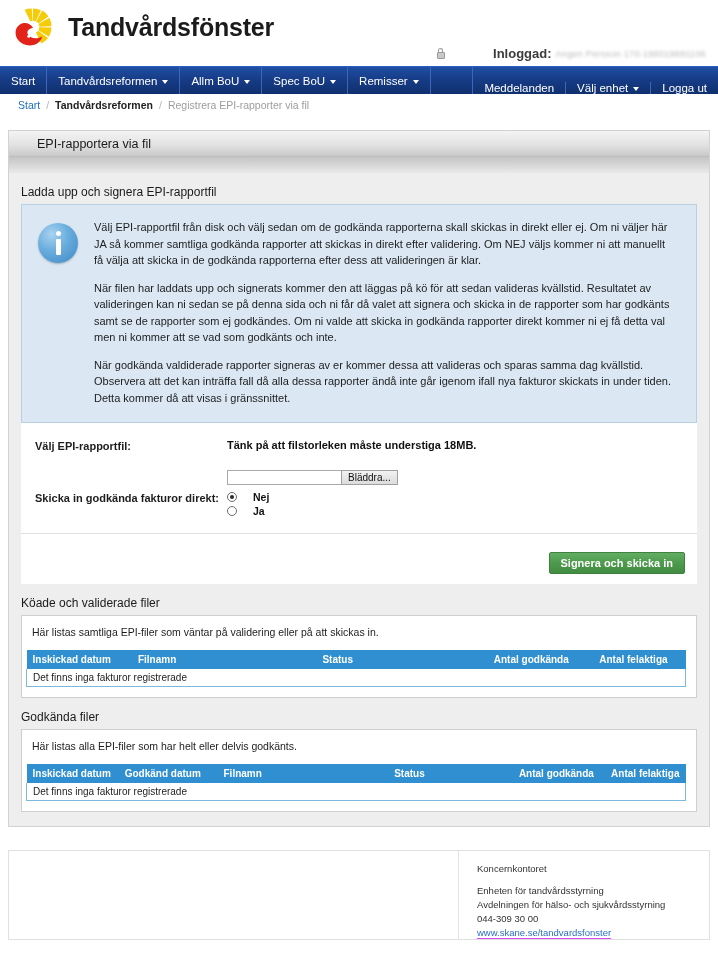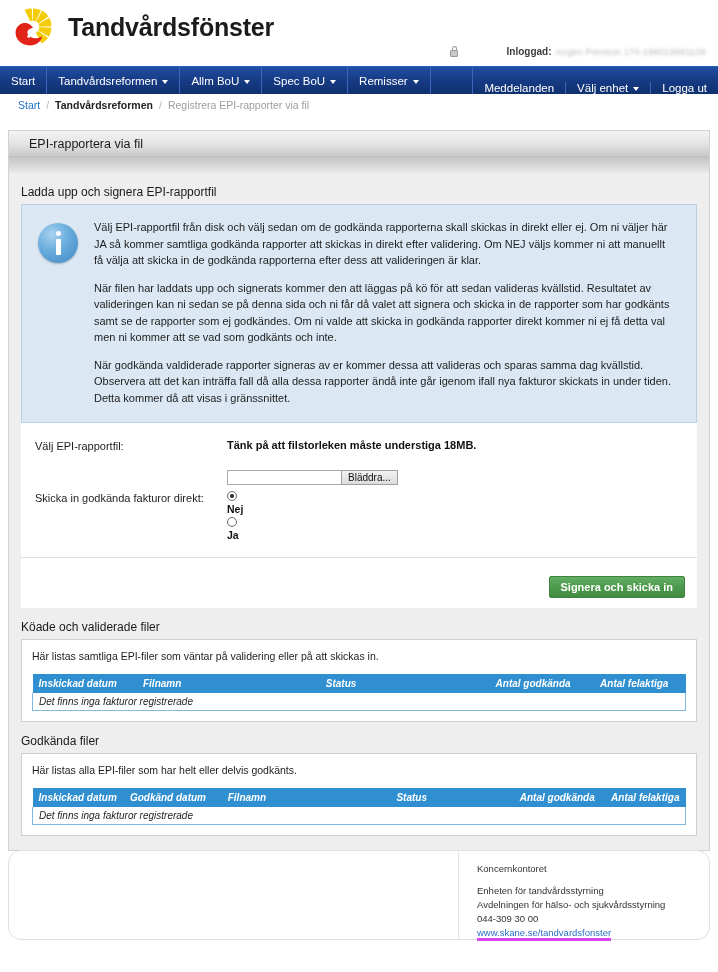--- a/index.html
+++ b/index.html
@@ -31,21 +31,21 @@
   .lock-icon { display:inline-block; width:9px; height:11px; position:relative; }
   .lock-icon .shackle {
     position:absolute; top:0; left:2px; width:5px; height:5px;
     border:1.3px solid #9a9a9a; border-bottom:none;
     border-radius: 3px 3px 0 0;
   }
   .lock-icon .body {
     position:absolute; bottom:0; left:0.5px; width:8px; height:7px;
     background:#c9c9c9; border:1px solid #9a9a9a; border-radius:1px;
   }
-  .login-label { font-size: 10px; color:#3c3c3c; font-weight:bold;padding-left:44px; }
+  .login-label { font-size: 13px; color:#3c3c3c; font-weight:bold;padding-left:44px; }
   .login-user {
     font-size: 9px; color:#b9b9b9;
     filter: blur(1.6px);
     letter-spacing: 0.3px;
   }
 
   
   .navbar {
     height: 28px;
     background: linear-gradient(to bottom, #1f4fa3 0%, #173c87 45%, #10306e 100%);
@@ -87,21 +87,21 @@
     position:absolute; left: 8px; top: 130px; width: 702px;
     background: #eeeeee;
     border: 1px solid #d2d2d2;
     padding-bottom: 14px;
   }
   .page-header {
     height: 26px;
     background: linear-gradient(to bottom, #f4f4f4 0%, #e2e2e2 55%, #c9c9c9 100%);
     border-bottom: 1px solid #bdbdbd;
     display:flex; align-items:center;
-    padding-left: 20px;
+    padding-left: 28px;
     font-size: 12.5px; color:#1a1a1a;
   }
   .header-fade { height: 16px; background: linear-gradient(to bottom,#c4c4c4 0%, #e9e9e9 100%); }
 
   .section { padding: 0 12px; }
   .section-title {
     font-size: 12px; color:#1a1a1a;
     padding: 12px 0 5px 0;
   }
   .panel {
@@ -130,40 +130,40 @@
     content:""; position:absolute; left:17.5px; top:16px;
     width:5px; height:16px; border-radius:1px; background:#fff;
   }
   .info-text { flex: 1 1 auto; font-size: 11px; line-height: 1.5; color:#1d1d1d; }
   .info-text p { margin: 0 0 11px 0; }
   .info-text p:last-child { margin-bottom: 0; }
 
   
   .form-area { padding: 16px 14px 10px 14px; background:#fff; }
   .form-row { display:flex; align-items:flex-start; margin-bottom: 6px; }
-  .form-label { width: 192px; flex: 0 0 192px; font-size: 11px; color:#1d1d1d; padding-top:1px; }
+  .form-label { width: 192px; flex: 0 0 192px; font-size: 11px; color:#1d1d1d; padding-top:1px;font-weight:bold; }
   .form-strong { font-size: 11px; font-weight: bold; color:#111; }
   .file-row { margin-top: 18px; margin-bottom: 6px; padding-left: 192px; }
   .file-control { display:flex; align-items:center; }
   .file-text {
     width: 114px; height: 15px;
     background: #ffffff;
     border: 1px solid #a9a9a9;
     border-right: none;
   }
   .file-btn {
     height: 15px; padding: 0 6px;
     background: linear-gradient(to bottom,#f2f2f2,#dcdcdc);
     border: 1px solid #a0a0a0;
     font-size: 10px; color:#111;
     display:flex; align-items:center; justify-content:center;
     cursor: pointer;
   }
   .radio-group { display:flex; flex-direction: column; gap: 2px; }
-  .radio-opt { display:flex; align-items:flex-start; gap:2px; font-size: 10.5px; font-weight:bold; color:#111; cursor:pointer;flex-direction:column; }
+  .radio-opt { display:flex; align-items:center; gap:16px; font-size: 10.5px; font-weight:bold; color:#111; cursor:pointer; }
   .radio {
     width: 10px; height: 10px; border-radius: 50%;
     border: 1px solid #6d6d6d; background:#fff;
     position: relative; flex: 0 0 10px;
   }
   .radio.checked::after {
     content:""; position:absolute; left:2px; top:2px;
     width: 4px; height: 4px; border-radius:50%; background:#2a2a2a;
   }
   .submit-bar {
@@ -189,37 +189,37 @@
     padding: 4px 6px;
     white-space: nowrap;
   }
   table.grid tbody td {
     padding: 3px 6px;
     font-size: 10px;
     color: #1d1d1d;
     border: 1px solid #7fb8de;
     border-top: none;
   }
-  .grid-wrap { padding: 0 10px 10px 10px; font-style: italic; }
+  .grid-wrap { padding: 0 10px 10px 4px; }
   .th-r { text-align: left; }
 
   
   .footer {
     position: absolute; left: 8px; top: 850px; width: 702px;
     background: #ffffff;
     border: 1px solid #e0e0e0;
-    border-radius: 13px;
+    border-radius: 0;
     height: 90px;
     display: flex;
   }
   .footer-left { flex: 1 1 auto; border-right: 1px solid #e4e4e4; }
   .footer-right { width: 250px; flex: 0 0 250px; padding: 12px 0 0 18px; }
   .f-title { font-size: 9.5px; color:#333; margin-bottom: 10px; }
   .f-line { font-size: 9.5px; color:#333; line-height: 1.45; }
-  .f-link { font-size: 9.5px; color:#2b6fc4; text-decoration: none; display:inline-block; margin-top:1px; border-bottom: 3px solid #d946ef; }
+  .f-link { font-size: 9.5px; color:#2b6fc4; text-decoration: none; display:inline-block; margin-top:1px; border-bottom: 1px solid #d946ef; }
 </style>
 </head>
 <body>
 
 <div class="page">
 
   <div class="brand-bar">
     <div class="brand-row">
       <div class="logo">
         <svg viewBox="0 0 100 100" width="42" height="42" aria-hidden="true">

